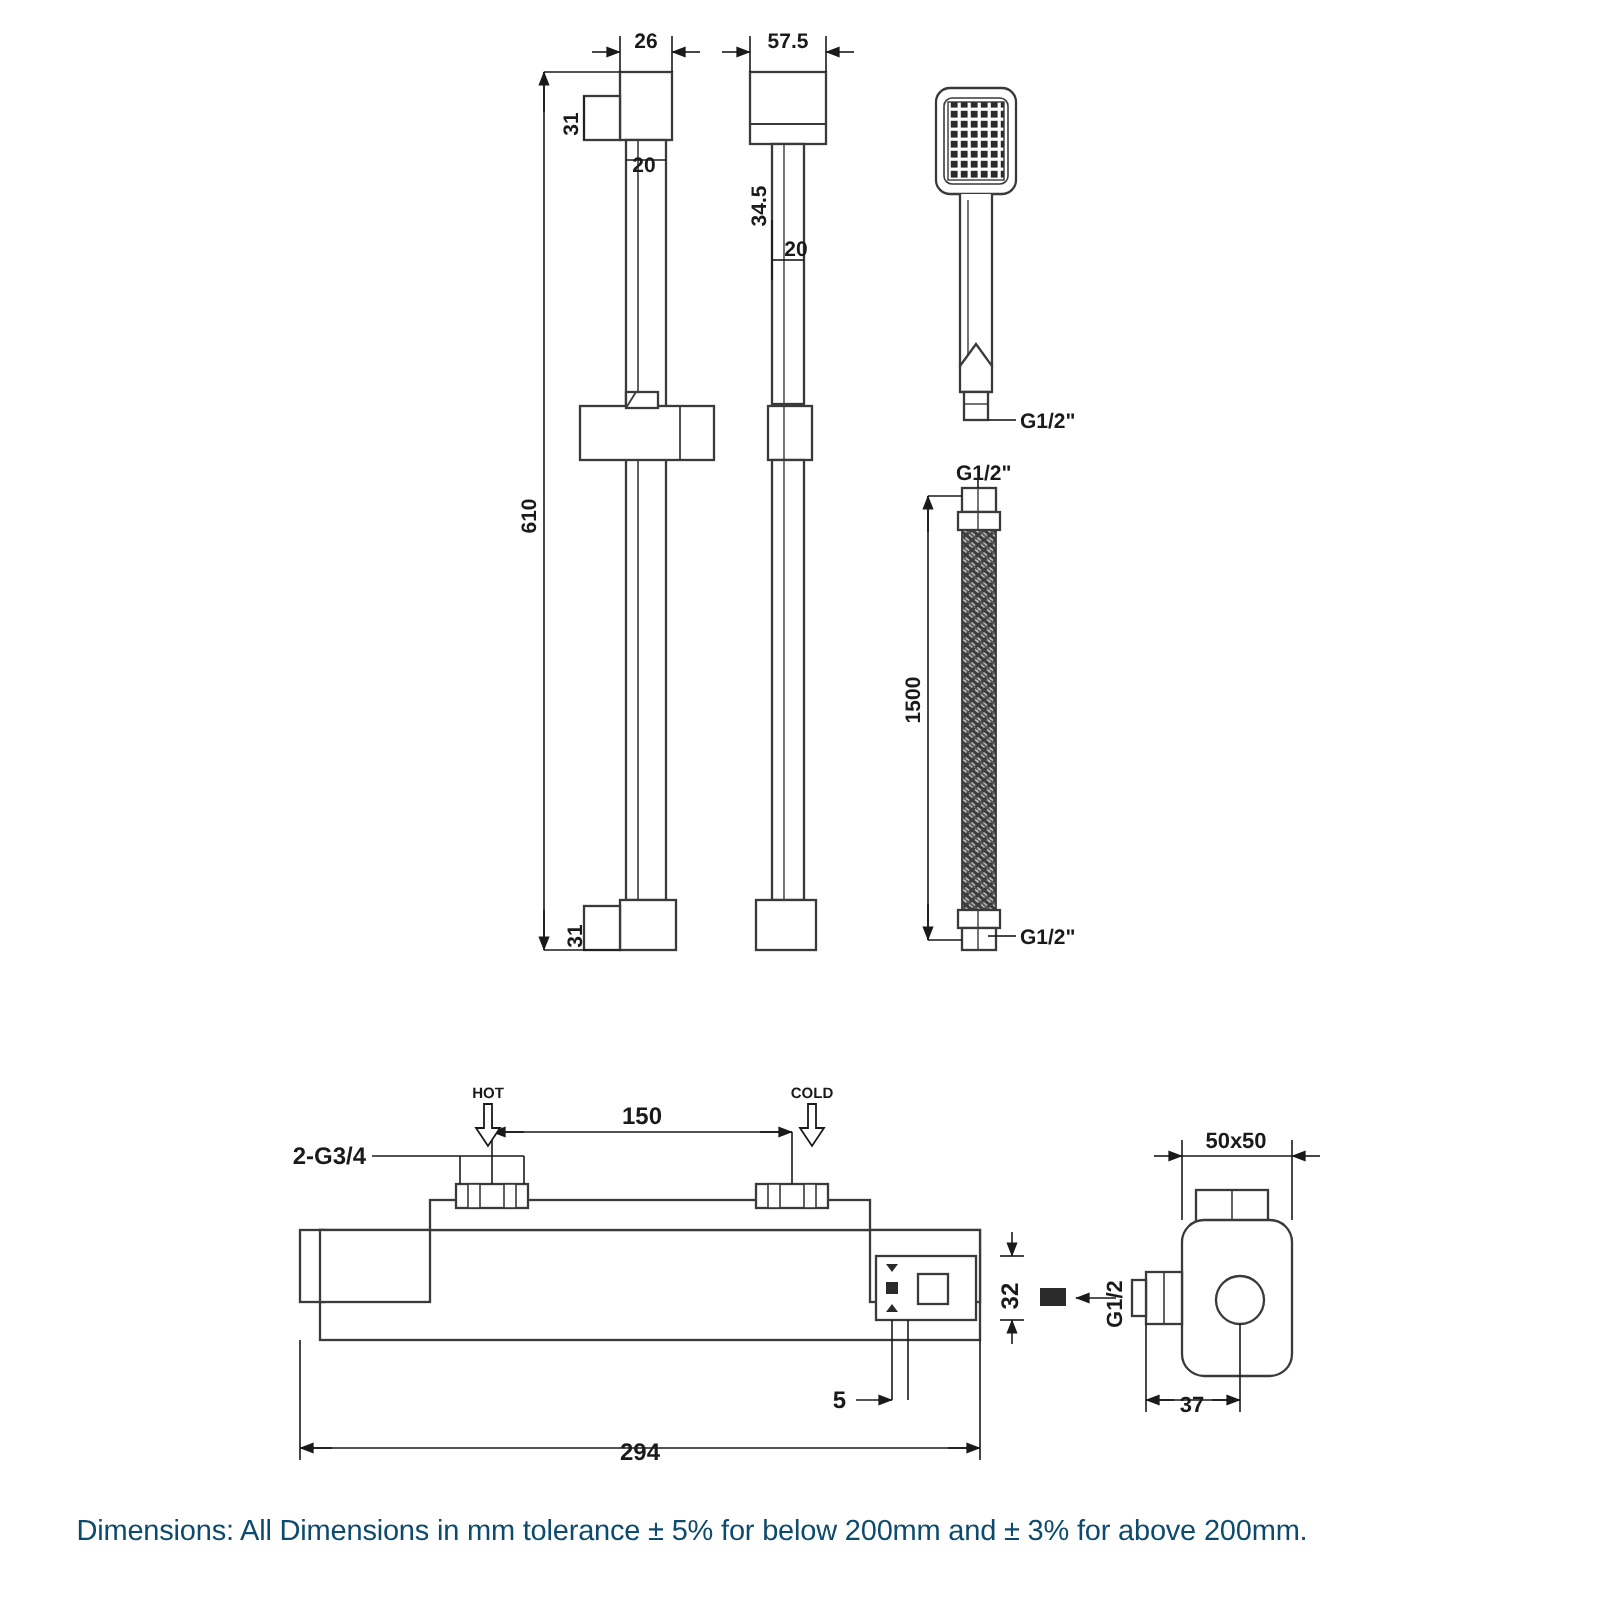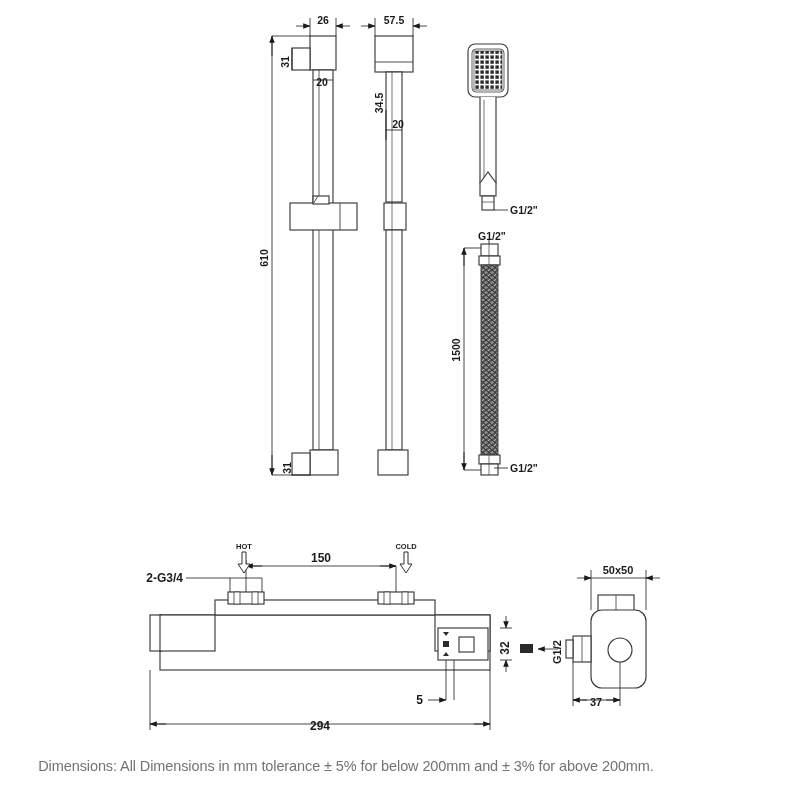--- a/index.html
+++ b/index.html
@@ -5,21 +5,21 @@
   html,body{margin:0;padding:0;}
   body{
     width:800px;height:800px;background:#ffffff;
     font-family:"Liberation Sans", sans-serif;
     color:#1a1a1a;overflow:hidden;position:relative;
   }
   .stage{position:absolute;inset:0;}
   svg.draw{position:absolute;left:0;top:0;width:800px;height:800px;}
   .caption{
     position:absolute;left:0;top:758px;width:692px;text-align:center;
-    font-size:14.5px;letter-spacing:-0.1px;color:#737373;
+    font-size:14.5px;letter-spacing:-0.1px;color:#0c4a6e;
   }
 </style>
 </head>
 <body>
 
 <div class="stage">
 
 <svg class="draw" viewBox="0 0 800 800">
   <defs>
     <pattern id="nozzlegrid" width="5" height="5" patternUnits="userSpaceOnUse">

